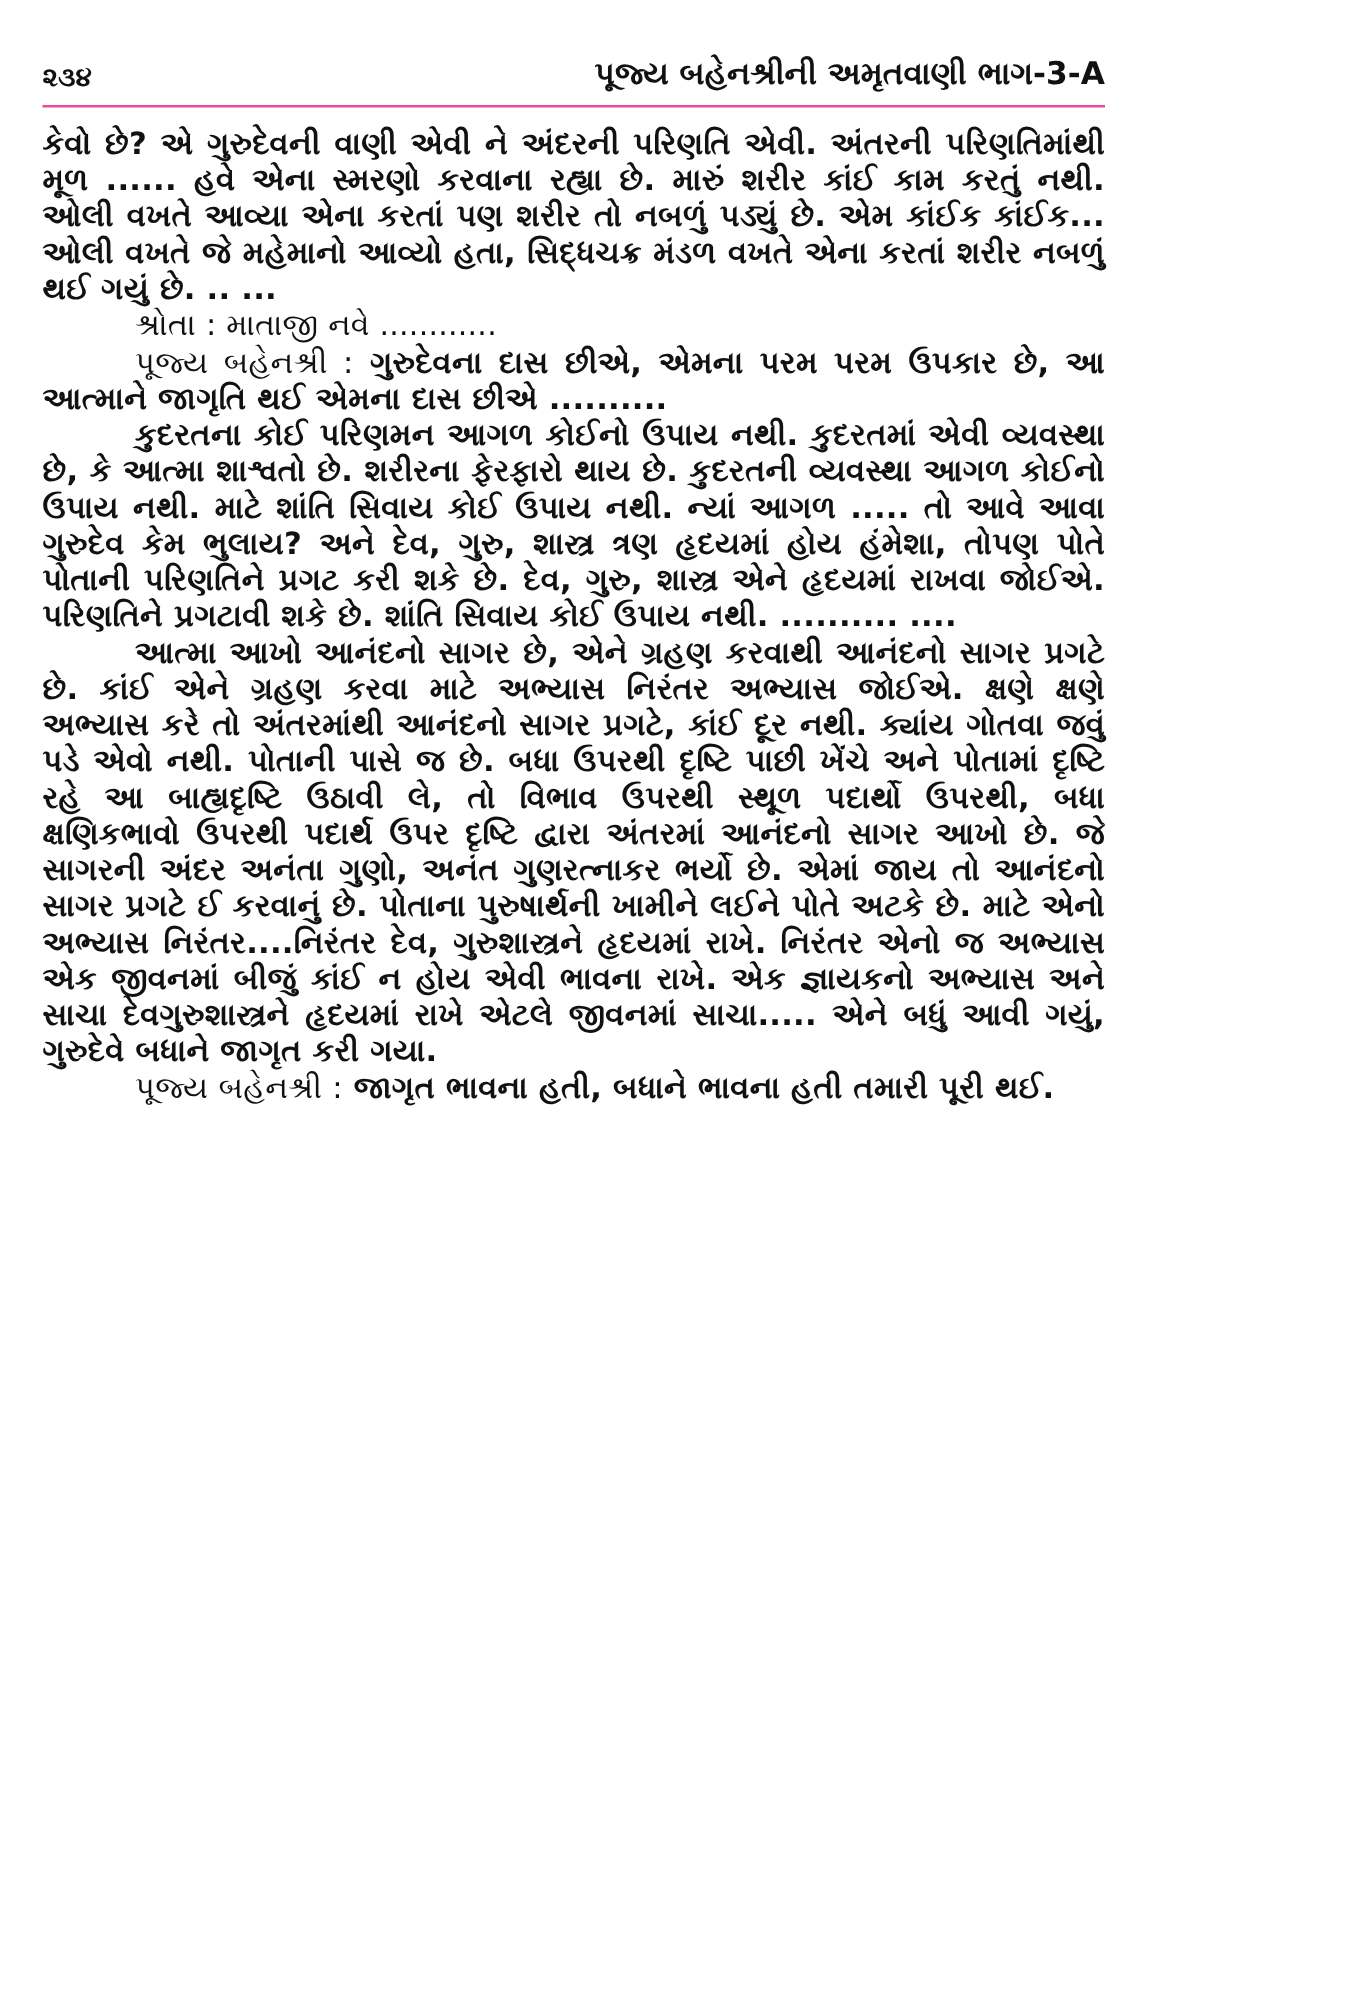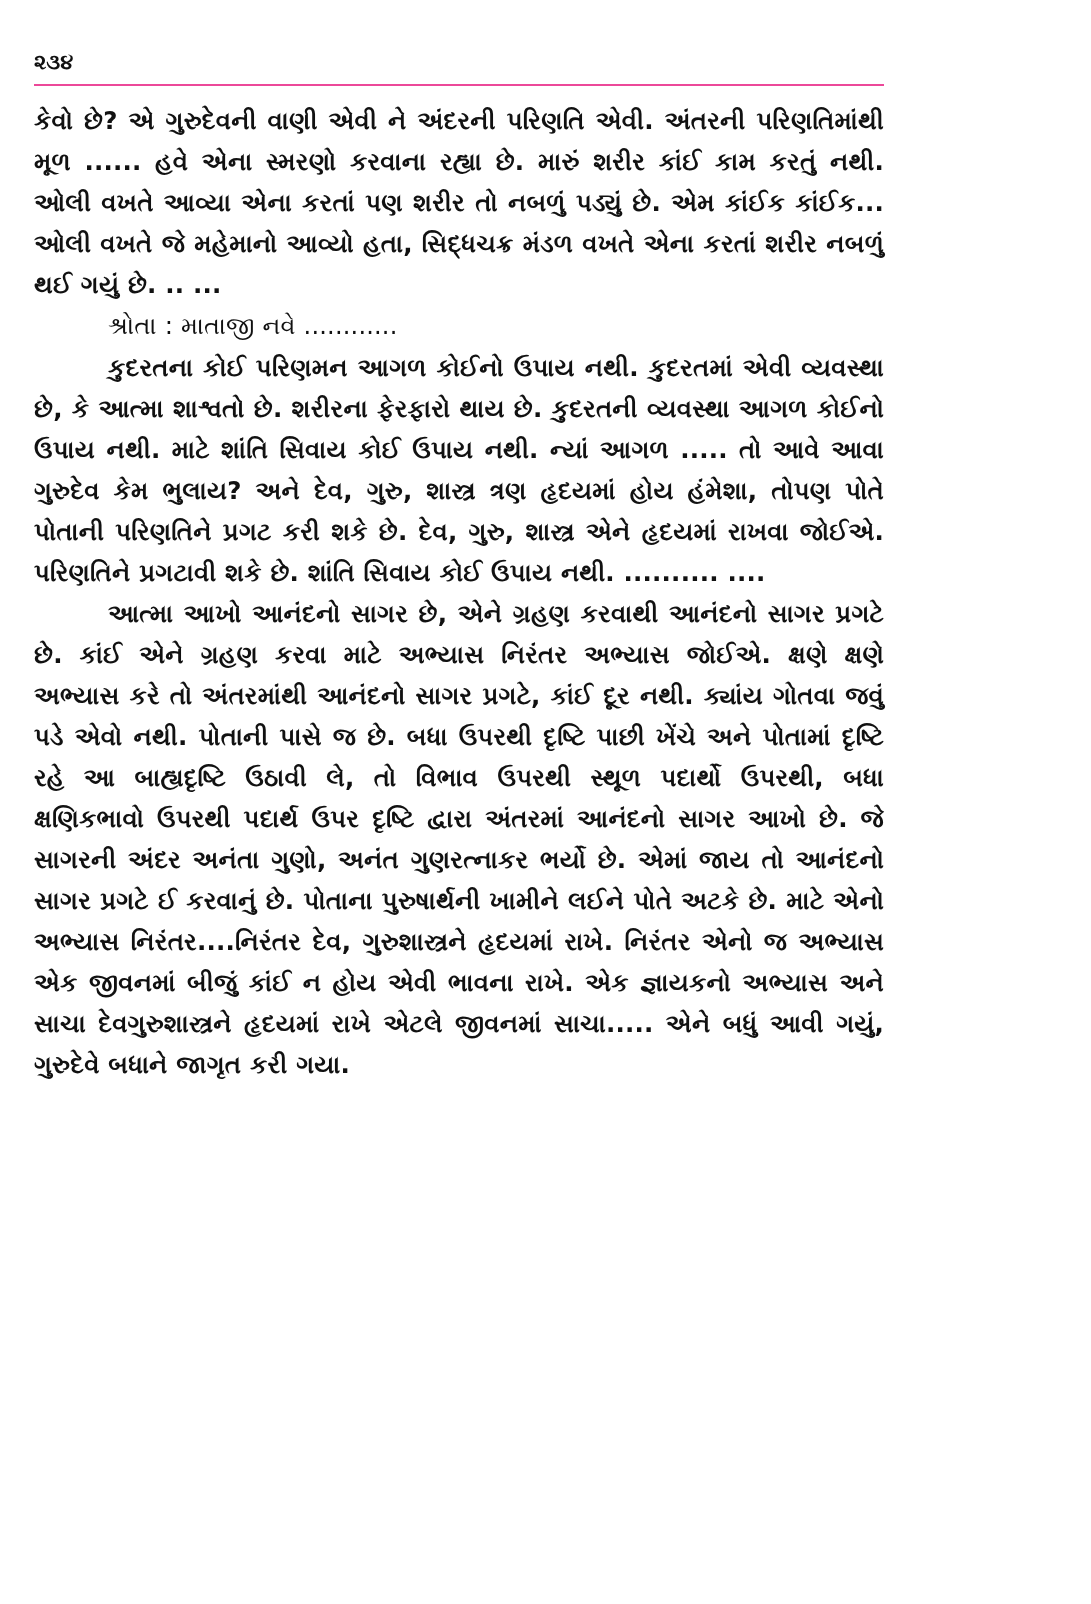--- a/index.html
+++ b/index.html
@@ -14,41 +14,44 @@
     }
     .page-number {
       position: absolute; left: 0; top: 6px; font-size: 21px; font-weight: bold;
     }
     .running-title {
       position: absolute; right: 0; top: 0; font-size: 25px; font-weight: bold;
       white-space: nowrap;
     }
     .body-text { position: absolute; top: 100px; left: 0; width: 850px; }
     .para {
-      margin: 0; font-size: 24.5px; line-height: 41px; font-weight: bold;
+      margin: 0; font-size: 24.5px; line-height: 29px; font-weight: bold;
       text-align: justify; text-align-last: left; letter-spacing: 0.2px;
     }
     .para.indent { text-indent: 74px; }
     .speaker { font-weight: normal; }
     .dialog-light { font-weight: normal; font-size: 24px; }
   </style>
 </head>
 <body>
 
 <div class="page">
   <div class="header">
     <span class="page-number">૨૩૪</span>
+    <span class="running-title">પૂજ્ય બહેનશ્રીની અમૃતવાણી ભાગ-3-A</span>
   </div>
 
   <div class="body-text">
     <p class="para">કેવો છે? એ ગુરુદેવની વાણી એવી ને અંદરની પરિણતિ એવી. અંતરની પરિણતિમાંથી મૂળ ...... હવે એના સ્મરણો કરવાના રહ્યા છે. મારું શરીર કાંઈ કામ કરતું નથી. ઓલી વખતે આવ્યા એના કરતાં પણ શરીર તો નબળું પડ્યું છે. એમ કાંઈક કાંઈક... ઓલી વખતે જે મહેમાનો આવ્યો હતા, સિદ્ધચક્ર મંડળ વખતે એના કરતાં શરીર નબળું થઈ ગયું છે. .. ...</p>
 
     <p class="para indent"><span class="speaker">શ્રોતા :</span><span class="dialog-light"> માતાજી નવે ............</span></p>
 
+    <p class="para indent"><span class="speaker">પૂજ્ય બહેનશ્રી :</span><span> ગુરુદેવના દાસ છીએ, એમના પરમ પરમ ઉપકાર છે, આ આત્માને જાગૃતિ થઈ એમના દાસ છીએ ..........</span></p>
 
     <p class="para indent">કુદરતના કોઈ પરિણમન આગળ કોઈનો ઉપાય નથી. કુદરતમાં એવી વ્યવસ્થા છે, કે આત્મા શાશ્વતો છે. શરીરના ફેરફારો થાય છે. કુદરતની વ્યવસ્થા આગળ કોઈનો ઉપાય નથી. માટે શાંતિ સિવાય કોઈ ઉપાય નથી. ન્યાં આગળ ..... તો આવે આવા ગુરુદેવ કેમ ભુલાય? અને દેવ, ગુરુ, શાસ્ત્ર ત્રણ હૃદયમાં હોય હંમેશા, તોપણ પોતે પોતાની પરિણતિને પ્રગટ કરી શકે છે. દેવ, ગુરુ, શાસ્ત્ર એને હૃદયમાં રાખવા જોઈએ. પરિણતિને પ્રગટાવી શકે છે. શાંતિ સિવાય કોઈ ઉપાય નથી. .......... ....</p>
 
     <p class="para indent">આત્મા આખો આનંદનો સાગર છે, એને ગ્રહણ કરવાથી આનંદનો સાગર પ્રગટે છે. કાંઈ એને ગ્રહણ કરવા માટે અભ્યાસ નિરંતર અભ્યાસ જોઈએ. ક્ષણે ક્ષણે અભ્યાસ કરે તો અંતરમાંથી આનંદનો સાગર પ્રગટે, કાંઈ દૂર નથી. ક્યાંય ગોતવા જવું પડે એવો નથી. પોતાની પાસે જ છે. બધા ઉપરથી દૃષ્ટિ પાછી ખેંચે અને પોતામાં દૃષ્ટિ રહે આ બાહ્યદૃષ્ટિ ઉઠાવી લે, તો વિભાવ ઉપરથી સ્થૂળ પદાર્થો ઉપરથી, બધા ક્ષણિકભાવો ઉપરથી પદાર્થ ઉપર દૃષ્ટિ દ્વારા અંતરમાં આનંદનો સાગર આખો છે. જે સાગરની અંદર અનંતા ગુણો, અનંત ગુણરત્નાકર ભર્યો છે. એમાં જાય તો આનંદનો સાગર પ્રગટે ઈ કરવાનું છે. પોતાના પુરુષાર્થની ખામીને લઈને પોતે અટકે છે. માટે એનો અભ્યાસ નિરંતર....નિરંતર દેવ, ગુરુશાસ્ત્રને હૃદયમાં રાખે. નિરંતર એનો જ અભ્યાસ એક જીવનમાં બીજું કાંઈ ન હોય એવી ભાવના રાખે. એક જ્ઞાયકનો અભ્યાસ અને સાચા દેવગુરુશાસ્ત્રને હૃદયમાં રાખે એટલે જીવનમાં સાચા..... એને બધું આવી ગયું, ગુરુદેવે બધાને જાગૃત કરી ગયા.</p>
 
 
+    <p class="para indent"><span class="speaker">પૂજ્ય બહેનશ્રી :</span><span> જાગૃત ભાવના હતી, બધાને ભાવના હતી તમારી પૂરી થઈ.</span></p>
 
   </div>
 </div>
 
 </body></html>

